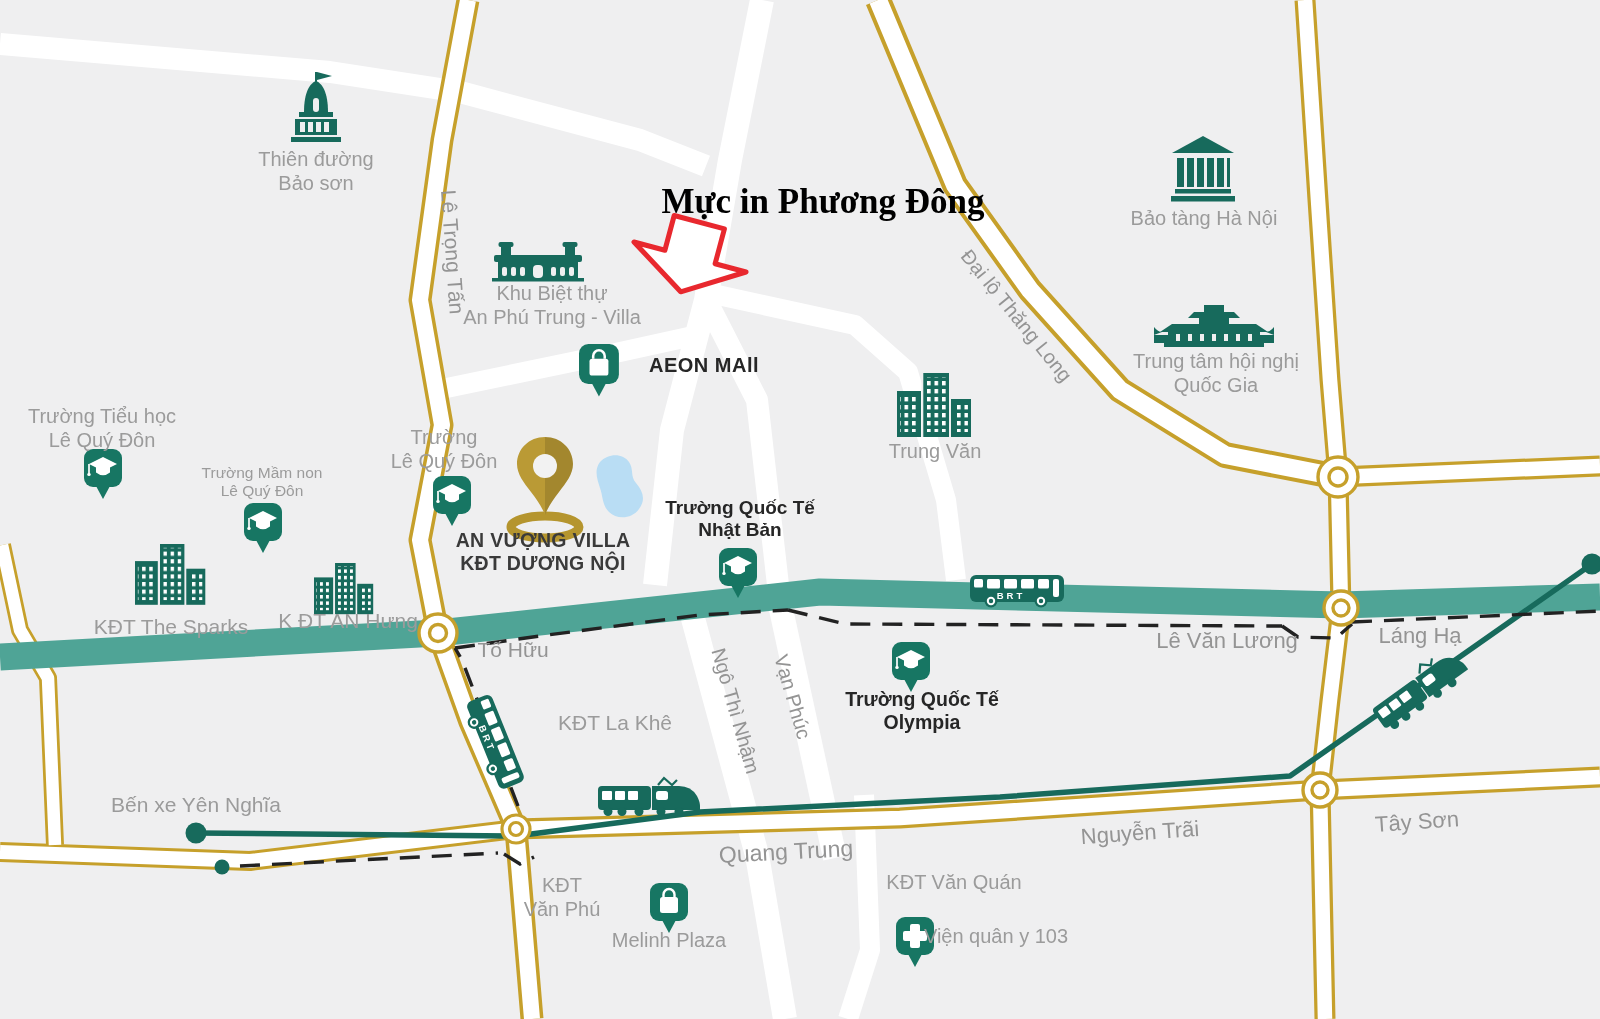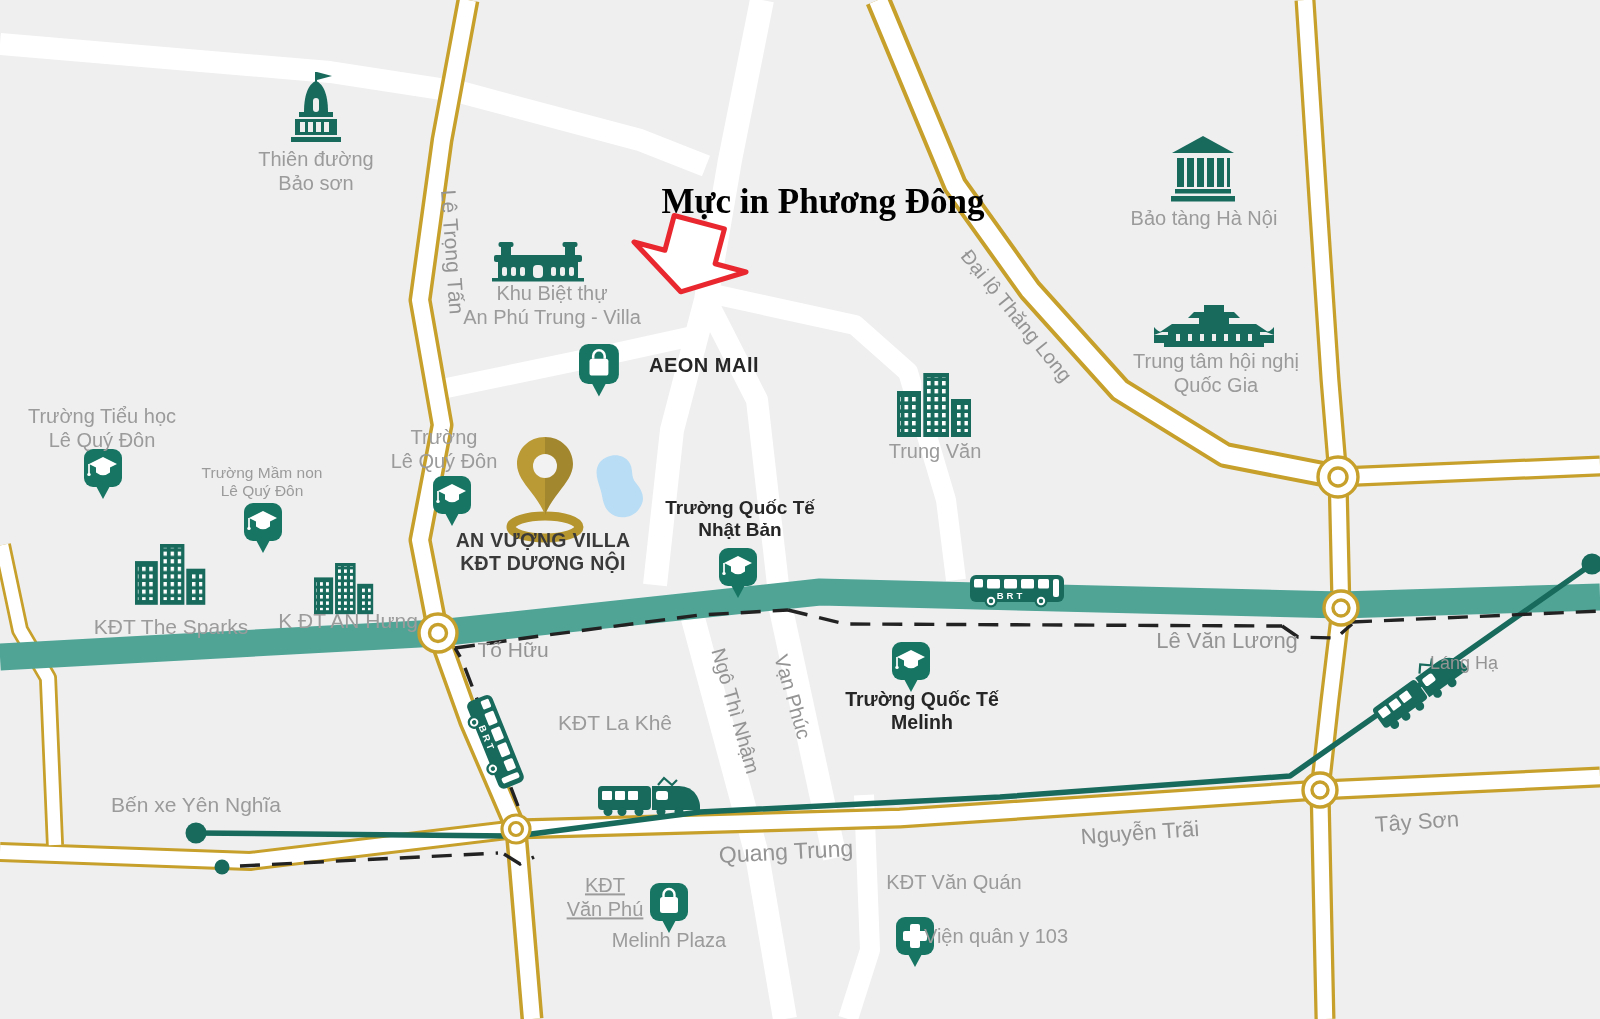--- a/index.html
+++ b/index.html
@@ -330,53 +330,53 @@
   <span>KĐT DƯƠNG NỘI</span>
 </div>
 
 <div class="lbl dark" style="left:740px;top:519px;">
   <span>Trường Quốc Tế</span>
   <span>Nhật Bản</span>
 </div>
 
 <div class="lbl dark" style="left:922px;top:711px;font-size:19.5px;">
   <span>Trường Quốc Tế</span>
-  <span>Melinh</span>
+  <span>Olympia</span>
 </div>
 
 <div class="lbl" style="left:935px;top:452px;">Trung Văn</div>
 
 <div class="lbl big" style="left:171px;top:627px;">KĐT The Sparks</div>
 
 <div class="lbl big" style="left:348px;top:621px;">K ĐT AN Hưng</div>
 
 <div class="lbl big" style="left:615px;top:723px;">KĐT La Khê</div>
 
-<div class="lbl" style="left:605px;top:898px;text-decoration:underline;">
+<div class="lbl" style="left:562px;top:898px;">
   <span>KĐT</span>
   <span>Văn Phú</span>
 </div>
 
 <div class="lbl" style="left:954px;top:883px;">KĐT Văn Quán</div>
 
 <div class="lbl" style="left:669px;top:941px;">Melinh Plaza</div>
 
 <div class="lbl" style="left:996px;top:937px;">Viện quân y 103</div>
 
 <div class="lbl big" style="left:196px;top:805px;">Bến xe Yên Nghĩa</div>
 
 <div class="lbl road big" style="left:452px;top:252px;transform:translate(-50%,-50%) rotate(86deg);">Lê Trọng Tấn</div>
 
 <div class="lbl road" style="left:1016px;top:316px;transform:translate(-50%,-50%) rotate(51deg);">Đại lộ Thăng Long</div>
 
 <div class="lbl road big" style="left:513px;top:650px;">Tố Hữu</div>
 
 <div class="lbl road" style="left:1227px;top:641px;font-size:22px;">Lê Văn Lương</div>
 
-<div class="lbl road" style="left:1464px;top:636px;font-size:18px;margin-top:28px;">Láng Hạ</div>
+<div class="lbl road" style="left:1420px;top:636px;font-size:22px;">Láng Hạ</div>
 
 <div class="lbl road" style="left:735px;top:711px;transform:translate(-50%,-50%) rotate(74deg);">Ngô Thì Nhậm</div>
 
 <div class="lbl road" style="left:792px;top:697px;transform:translate(-50%,-50%) rotate(74deg);">Vạn Phúc</div>
 
 <div class="lbl road" style="left:786px;top:852px;font-size:23px;transform:translate(-50%,-50%) rotate(-3deg);">Quang Trung</div>
 
 <div class="lbl road" style="left:1140px;top:833px;font-size:22px;transform:translate(-50%,-50%) rotate(-4deg);">Nguyễn Trãi</div>
 
 <div class="lbl road" style="left:1417px;top:822px;font-size:22px;transform:translate(-50%,-50%) rotate(-4deg);">Tây Sơn</div>

